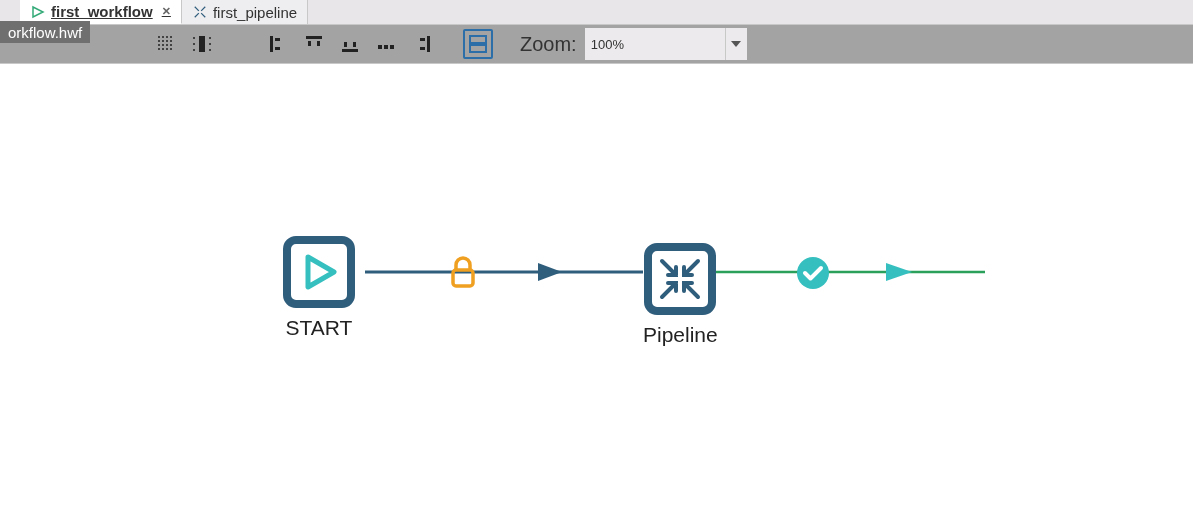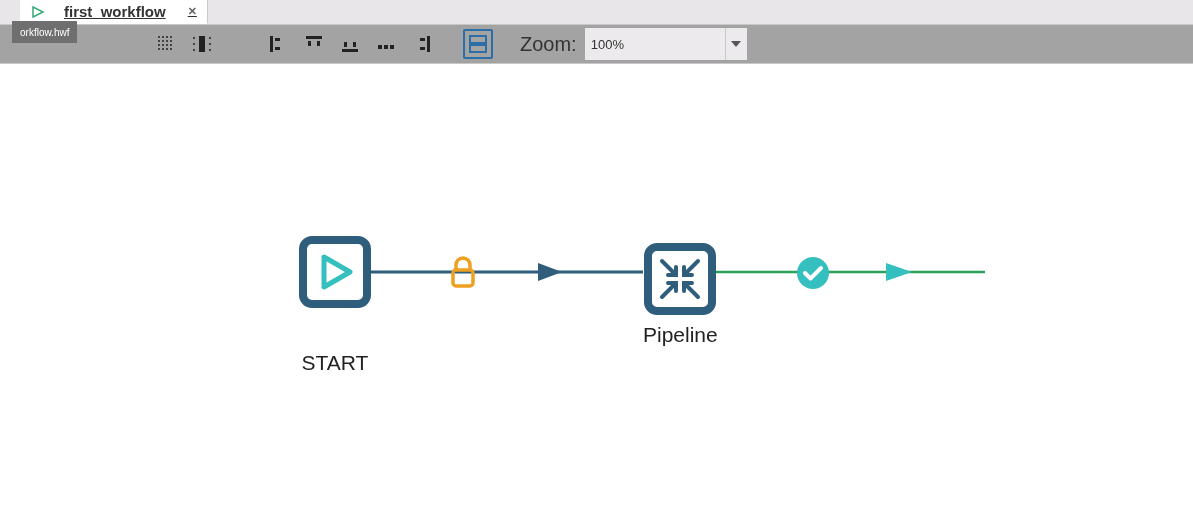--- a/index.html
+++ b/index.html
@@ -19,21 +19,21 @@
       left: 0;
       right: 0;
       height: 24px;
       background: #e8e6e8;
       display: flex;
       align-items: center;
     }
     .tab {
       display: flex;
       align-items: center;
-      gap: 18px;
+      gap: 5px;
       padding: 2px 10px;
       height: 24px;
       font-size: 15px;
       color: #333;
       border-right: 1px solid #c8c8c8;
       background: #eeedef;
       position: relative;
     }
     .tab.active {
       background: #ffffff;
@@ -44,27 +44,26 @@
     .tab-icon-wrap { width: 16px; height: 16px; display:flex; align-items:center; justify-content:center; }
     .tab .close-x { font-size: 11px; color: #666; margin-left: 4px; }
 
     
     .filename-chip {
       position: absolute;
       top: 21px;
       left: 0;
       background: #6f6f6f;
       color: #fff;
-      font-size: 10px;
+      font-size: 15px;
       padding: 4px 8px;
       height: 22px;
       display:flex;
       align-items:center;
       z-index: 3;
-      margin-left: 12px;
     }
 
     
     .toolbar {
       position: absolute;
       top: 24px;
       left: 0;
       right: 0;
       height: 40px;
       background: #a3a3a3;
@@ -153,20 +152,31 @@
 
 <div class="tabs-row">
   <div class="tab active" style="margin-left:20px;">
     <span class="tab-icon-wrap">
       <svg width="14" height="14" viewBox="0 0 14 14">
           <path d="M2 2 L12 7 L2 12 Z" fill="none" stroke="#3a7" stroke-width="1.5"></path>
         </svg>
     </span>
     <span>first_workflow</span>
     <span class="close-x">✕</span>
+  </div>
+  <div class="tab">
+    <span class="tab-icon-wrap">
+      <svg width="14" height="14" viewBox="0 0 24 24">
+        <line x1="3" y1="3" x2="10" y2="10" stroke="#2f5d7c" stroke-width="2"></line>
+        <line x1="21" y1="3" x2="14" y2="10" stroke="#2f5d7c" stroke-width="2"></line>
+        <line x1="3" y1="21" x2="10" y2="14" stroke="#2f5d7c" stroke-width="2"></line>
+        <line x1="21" y1="21" x2="14" y2="14" stroke="#2f5d7c" stroke-width="2"></line>
+      </svg>
+    </span>
+    <span>first_pipeline</span>
   </div>
 </div>
 
 <div class="filename-chip">orkflow.hwf</div>
 
 <div class="toolbar">
   <div class="tb-btn">
     <svg width="22" height="22" viewBox="0 0 22 22">
       <g fill="#222">
         <circle cx="4" cy="4" r="1"></circle>
@@ -276,21 +286,21 @@
     </svg>
   </div>
 
   <div class="hop-icon" style="left:796px; top:192px;">
     <svg width="34" height="34" viewBox="0 0 34 34">
       <circle cx="17" cy="17" r="16" fill="#35bfbf"></circle>
       <path d="M9 17 L14.5 22.5 L25 12" fill="none" stroke="#fff" stroke-width="4" stroke-linecap="round" stroke-linejoin="round"></path>
     </svg>
   </div>
 
-  <div class="node" style="left:299px; top:172px;gap:35px;">
+  <div class="node" style="left:283px; top:172px;">
     <div class="node-box">
       <svg width="42" height="42" viewBox="0 0 42 42">
         <path d="M10 6 L36 21 L10 36 Z" fill="none" stroke="#35bfbf" stroke-width="5" stroke-linejoin="round"></path>
       </svg>
     </div>
     <div class="node-label">START</div>
   </div>
 
   <div class="node" style="left:643px; top:179px;">
     <div class="node-box">

